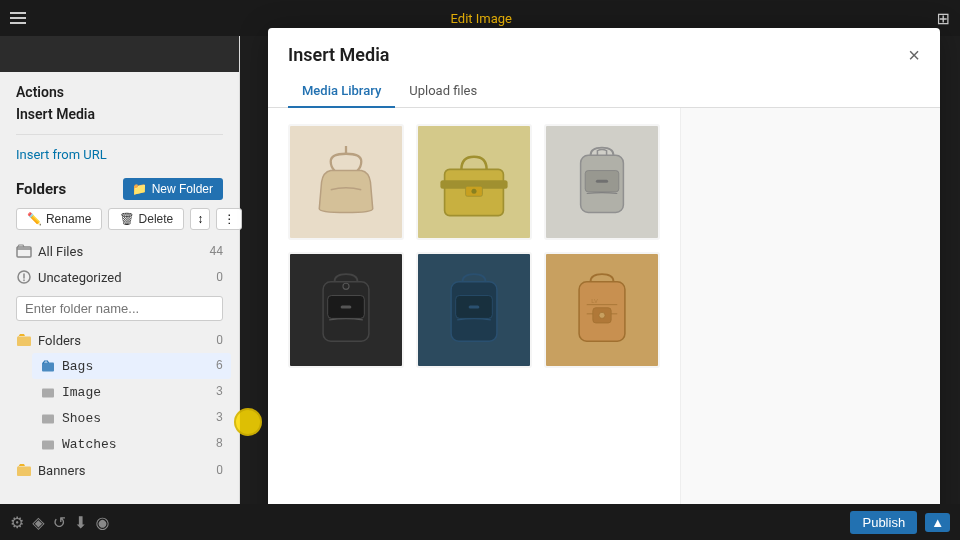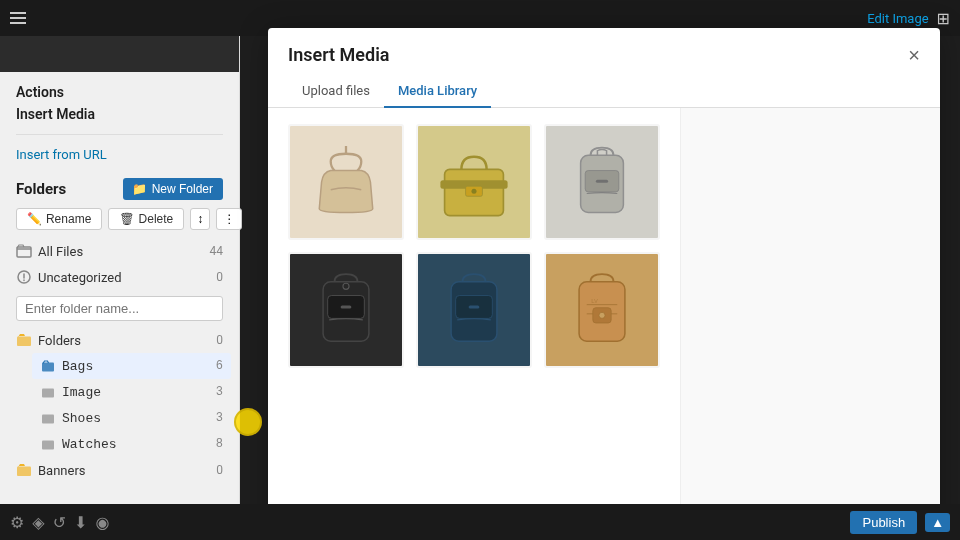--- a/index.html
+++ b/index.html
@@ -19,24 +19,24 @@
       top: 0; left: 0; right: 0;
       height: 36px;
       background: #1a1a1a;
       display: flex;
       align-items: center;
       padding: 0 10px;
       gap: 8px;
     }
 
     .top-bar-title {
-      color: #0ea5e9;
+      color: #eab308;
       font-size: 13px;
       flex: 1;
-      text-align: right;
+      text-align: center;
     }
 
     
     .left-sidebar {
       position: absolute;
       top: 0; left: 0;
       width: 240px;
       bottom: 0;
       background: #f0f0f0;
       border-right: 1px solid #ddd;
@@ -524,22 +524,22 @@
   </div>
 </div>
 
 <div class="modal">
   <div class="modal-header">
     <span class="modal-title">Insert Media</span>
     <button class="modal-close">×</button>
   </div>
 
   <div class="modal-tabs">
+    <div class="modal-tab active">Media Library</div>
     <div class="modal-tab">Upload files</div>
-    <div class="modal-tab active">Media Library</div>
   </div>
 
   <div class="modal-body">
     <div class="modal-main">
 
       <div class="media-grid">
 
         <div class="media-item">
           <div class="bag-img bag-1">
             <svg class="bag-svg" viewBox="0 0 100 110" fill="none" xmlns="http://www.w3.org/2000/svg">

